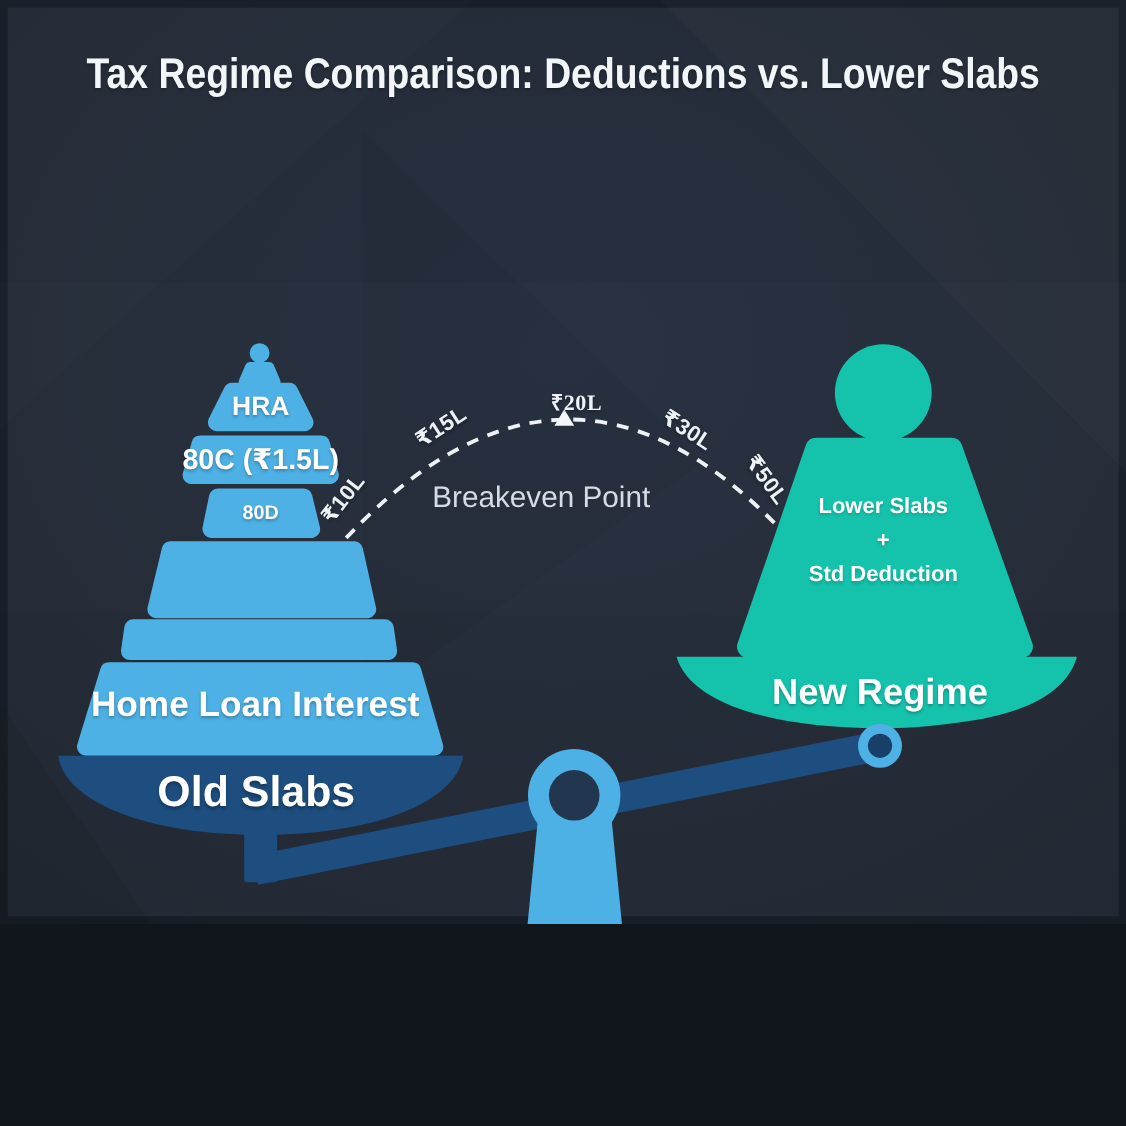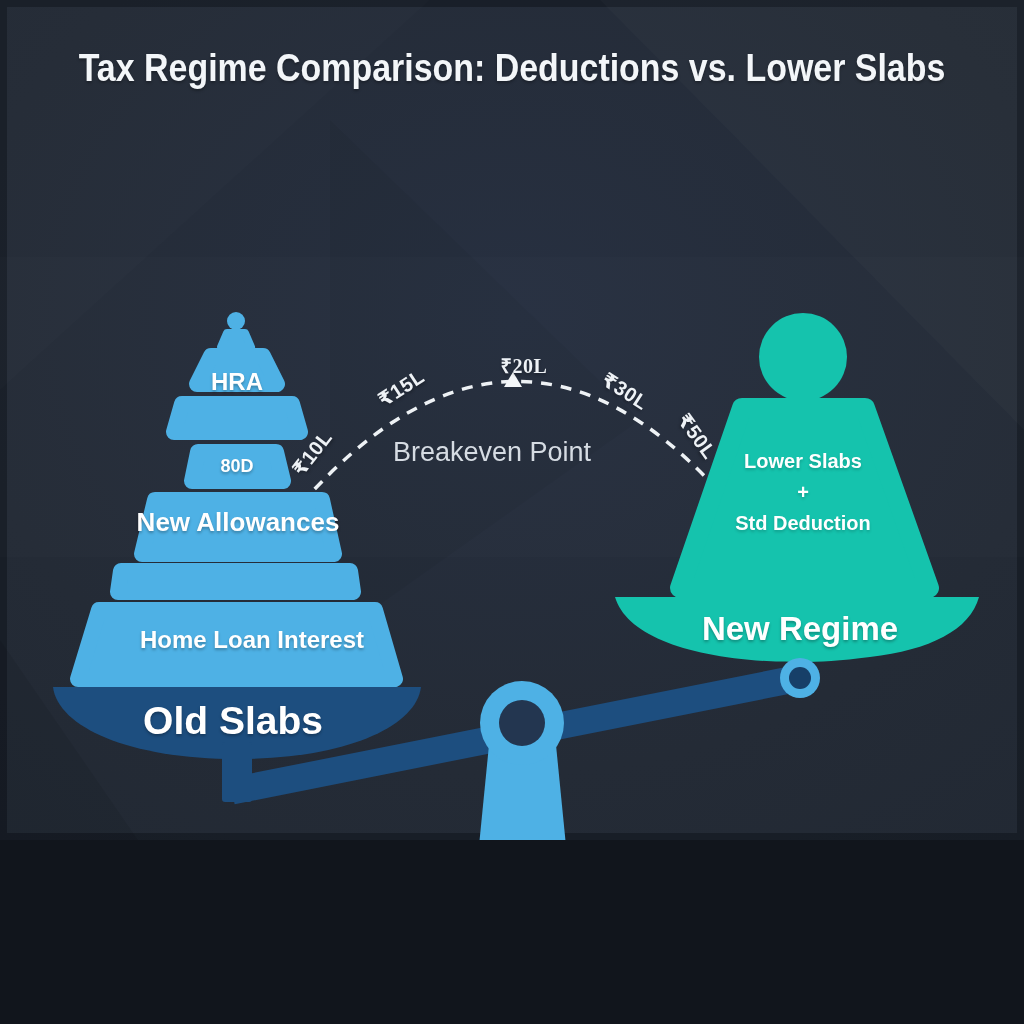--- a/index.html
+++ b/index.html
@@ -72,24 +72,24 @@
     <polygon points="742,408 865,408 929,588 680,588" fill="#15c3ad" stroke="#15c3ad" stroke-width="20" stroke-linejoin="round"></polygon>
     <path d="M 615 597 L 979 597 C 970 630 930 650 870 657 C 840 661 820 662 800 662 C 698 662 627 638 615 597 Z" fill="#15c3ad"></path>
     <circle cx="800" cy="678" r="20" fill="#4eb1e5"></circle>
     <circle cx="800" cy="678" r="11" fill="#173f68"></circle>
 
     <path d="M 968 945 C 971 959 977 965 991 968 C 977 971 971 977 968 991 C 965 977 959 971 945 968 C 959 965 965 959 968 945 Z" fill="#99a2ac"></path>
   </svg>
 
   <div class="lbl title" style="left:512px;top:68px;">Tax Regime Comparison: Deductions vs. Lower Slabs</div>
 
-  <div class="lbl" style="left:237px;top:370px;font-size:24px;margin-top:12px;">HRA</div>
+  <div class="lbl" style="left:237px;top:370px;font-size:24px;">HRA</div>
+  <div class="lbl" style="left:237px;top:418px;font-size:26px;">80C (₹1.5L)</div>
   <div class="lbl" style="left:237px;top:466px;font-size:18px;">80D</div>
-  <div class="lbl" style="left:238px;top:522px;font-size:26px;">New Allowances</div>
-  <div class="lbl" style="left:252px;top:640px;font-size:24px;">Home Loan Interest</div>
+  <div class="lbl" style="left:232px;top:640px;font-size:32px;">Home Loan Interest</div>
   <div class="lbl" style="left:233px;top:721px;font-size:39px;">Old Slabs</div>
 
   <div class="weight-block" style="left:803px;top:492px;">
     <div>Lower Slabs</div>
     <div>+</div>
     <div>Std Deduction</div>
   </div>
   <div class="lbl" style="left:800px;top:629px;font-size:33px;">New Regime</div>
 
   <div class="lbl arc-lbl" style="left:312px;top:453px;transform:translate(-50%,-50%) rotate(-52deg);">₹10L</div>

